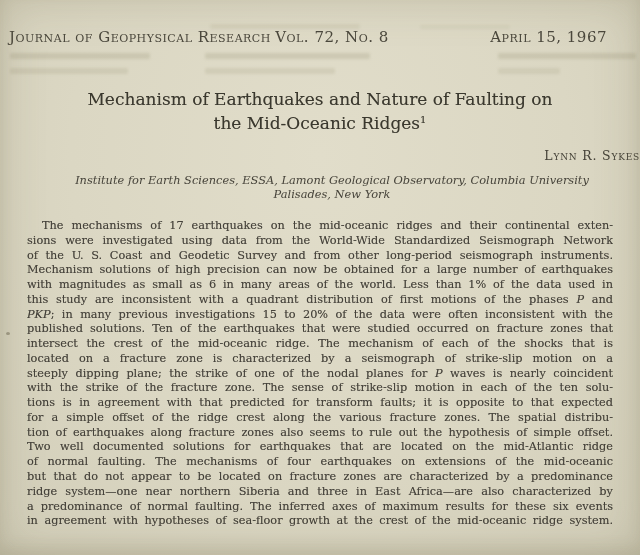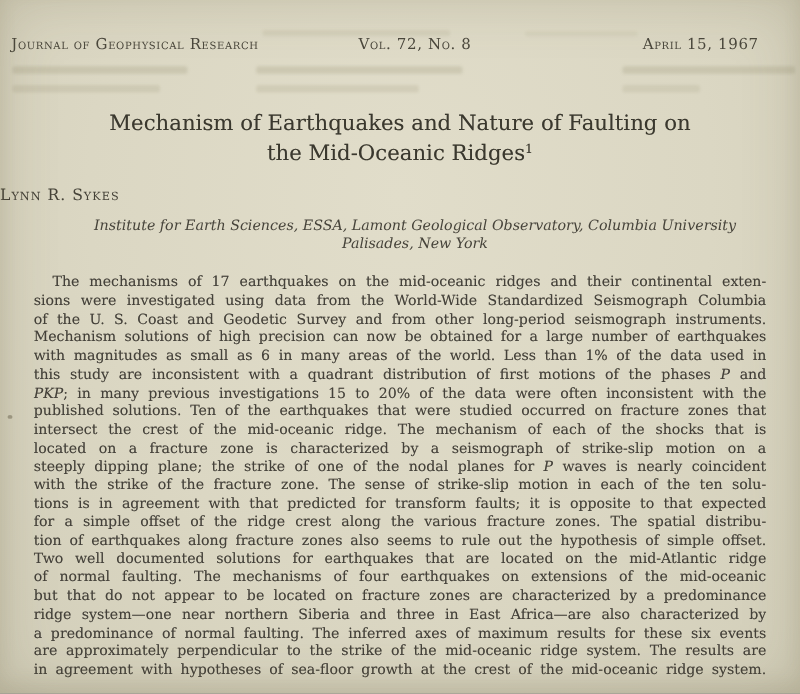--- a/index.html
+++ b/index.html
@@ -1,30 +1,30 @@
 <!DOCTYPE html>
 <html><head>
 <meta charset="utf-8">
 <style>
   html,body{margin:0;padding:0;background:#888;}
   .page{
     position:relative;width:640px;height:555px;overflow:hidden;
     background:radial-gradient(ellipse at 50% 28%, #e1ddca 0%, #dbd7c3 55%, #d2ceb9 100%);
     font-family:"DejaVu Serif", serif;color:#45423a;
   }
-  .masthead-item{position:absolute;top:28px;font-size:12px;letter-spacing:.5px;
+  .masthead-item{position:absolute;top:28px;font-size:15px;letter-spacing:.5px;
     font-variant:small-caps;color:#4a473c;white-space:nowrap;}
   .m-journal{left:9px;}
   .m-volume{left:0;right:0;text-align:center;margin-left:24px;}
   .m-date{right:33px;margin-left:26px;}
   .title{position:absolute;top:90px;left:0;right:0;text-align:center;
     font-size:17px;font-weight:normal;line-height:19.5px;color:#3a382e;
     text-shadow:0 0 .4px rgba(55,50,40,.35);}
   .title sup{font-size:10px;vertical-align:6px;}
-  .author{position:absolute;top:148px;left:0;right:0;text-align:left;
+  .author{position:absolute;top:148px;left:0;right:0;text-align:right;
     font-variant:small-caps;font-size:12.5px;letter-spacing:.8px;color:#454238;}
   .affil{position:absolute;top:174px;left:0;right:0;text-align:center;
     font-style:italic;font-size:11.4px;line-height:13.5px;color:#46433a;padding-left:24px;}
   .abstract{position:absolute;top:219px;left:27px;width:586px;}
   .abs-line{height:14.77px;line-height:14.77px;font-size:11.3px;overflow:hidden;
     text-align:justify;text-align-last:justify;white-space:nowrap;
     color:#44413a;text-shadow:0 0 .3px rgba(60,55,45,.4);}
   .abs-line.first{padding-left:15px;}
   .abs-line i{font-style:italic;}
   .ghost{position:absolute;background:rgba(118,110,80,.17);filter:blur(1.4px);
@@ -60,37 +60,36 @@
 
   <div class="author">Lynn R. Sykes</div>
 
   <div class="affil">
     <div>Institute for Earth Sciences, ESSA, Lamont Geological Observatory, Columbia University</div>
     <div>Palisades, New York</div>
   </div>
 
   <div class="abstract">
       <div class="abs-line first">The mechanisms of 17 earthquakes on the mid-oceanic ridges and their continental exten-</div>
-      <div class="abs-line">sions were investigated using data from the World-Wide Standardized Seismograph Columbia</div>
+      <div class="abs-line">sions were investigated using data from the World-Wide Standardized Seismograph Network</div>
       <div class="abs-line">of the U. S. Coast and Geodetic Survey and from other long-period seismograph instruments.</div>
       <div class="abs-line">Mechanism solutions of high precision can now be obtained for a large number of earthquakes</div>
       <div class="abs-line">with magnitudes as small as 6 in many areas of the world. Less than 1% of the data used in</div>
       <div class="abs-line">this study are inconsistent with a quadrant distribution of first motions of the phases <i>P</i> and</div>
       <div class="abs-line"><i>PKP</i>; in many previous investigations 15 to 20% of the data were often inconsistent with the</div>
       <div class="abs-line">published solutions. Ten of the earthquakes that were studied occurred on fracture zones that</div>
       <div class="abs-line">intersect the crest of the mid-oceanic ridge. The mechanism of each of the shocks that is</div>
       <div class="abs-line">located on a fracture zone is characterized by a seismograph of strike-slip motion on a</div>
       <div class="abs-line">steeply dipping plane; the strike of one of the nodal planes for <i>P</i> waves is nearly coincident</div>
       <div class="abs-line">with the strike of the fracture zone. The sense of strike-slip motion in each of the ten solu-</div>
       <div class="abs-line">tions is in agreement with that predicted for transform faults; it is opposite to that expected</div>
       <div class="abs-line">for a simple offset of the ridge crest along the various fracture zones. The spatial distribu-</div>
       <div class="abs-line">tion of earthquakes along fracture zones also seems to rule out the hypothesis of simple offset.</div>
       <div class="abs-line">Two well documented solutions for earthquakes that are located on the mid-Atlantic ridge</div>
       <div class="abs-line">of normal faulting. The mechanisms of four earthquakes on extensions of the mid-oceanic</div>
       <div class="abs-line">but that do not appear to be located on fracture zones are characterized by a predominance</div>
       <div class="abs-line">ridge system—one near northern Siberia and three in East Africa—are also characterized by</div>
       <div class="abs-line">a predominance of normal faulting. The inferred axes of maximum results for these six events</div>
-      <div class="abs-line">are approximately perpendicular to the strike of the mid-oceanic ridge system. The results are</div>
       <div class="abs-line">in agreement with hypotheses of sea-floor growth at the crest of the mid-oceanic ridge system.</div>
     </div>
 
   <div class="vignette"></div>
 </div>
 
 </body></html>

